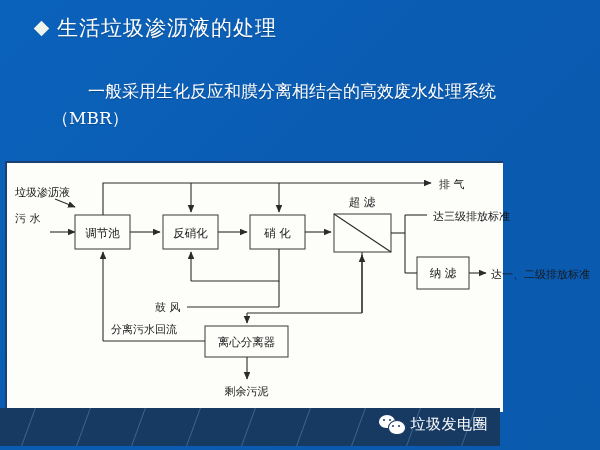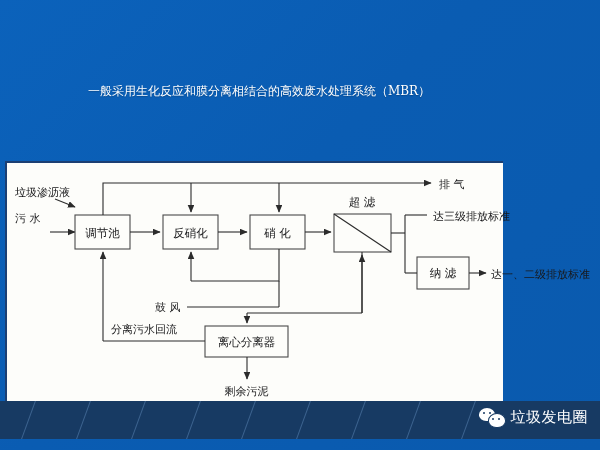--- a/index.html
+++ b/index.html
@@ -43,21 +43,21 @@
     white-space: nowrap;
     text-shadow: 0 1px 1px rgba(0,0,0,.25);
   }
   
   #subtitle {
     position: absolute;
     left: 52px;
     right: 32px;
     top: 78px;
     color: #ffffff;
-    font-size: 12px;
+    font-size: 17px;
     line-height: 27px;
     text-indent: 36px;
     font-family: "DejaVu Serif", "Liberation Serif", serif;
     text-shadow: 0 1px 1px rgba(0,0,0,.22);
   }
   
   #diagram-panel {
     position: absolute;
     left: 5px;
     top: 161px;
@@ -70,22 +70,22 @@
   }
   #diagram-svg {
     position: absolute;
     left: 0;
     top: 0;
   }
   
   #bottom-bar {
     position: absolute;
     left: 0;
-    bottom: 11px;
-    width: 600px;
+    bottom: 4px;
+    width: 500px;
     height: 38px;
     background: #173a63;
     overflow: hidden;
     text-align: right;
   }
   .bar-stripe {
     position: absolute;
     top: -14px;
     width: 1px;
     height: 70px;
@@ -153,20 +153,24 @@
     stroke: #2b2b2b;
     stroke-width: 1.1;
     fill: none;
   }
 </style>
 </head>
 <body>
 
 <div id="slide">
 
+  <div id="title-row">
+    <span id="bullet-diamond"></span>
+    <span id="title-text">生活垃圾渗沥液的处理</span>
+  </div>
 
   <div id="subtitle">一般采用生化反应和膜分离相结合的高效废水处理系统（MBR）</div>
 
   <div id="diagram-panel">
     <svg id="diagram-svg" width="595" height="249" viewBox="0 0 595 249">
 
       <defs>
         <marker id="ah" markerWidth="8" markerHeight="8" refX="6.4" refY="3" orient="auto">
           <path d="M0,0 L7,3 L0,6 z" fill="#2b2b2b"></path>
         </marker>

